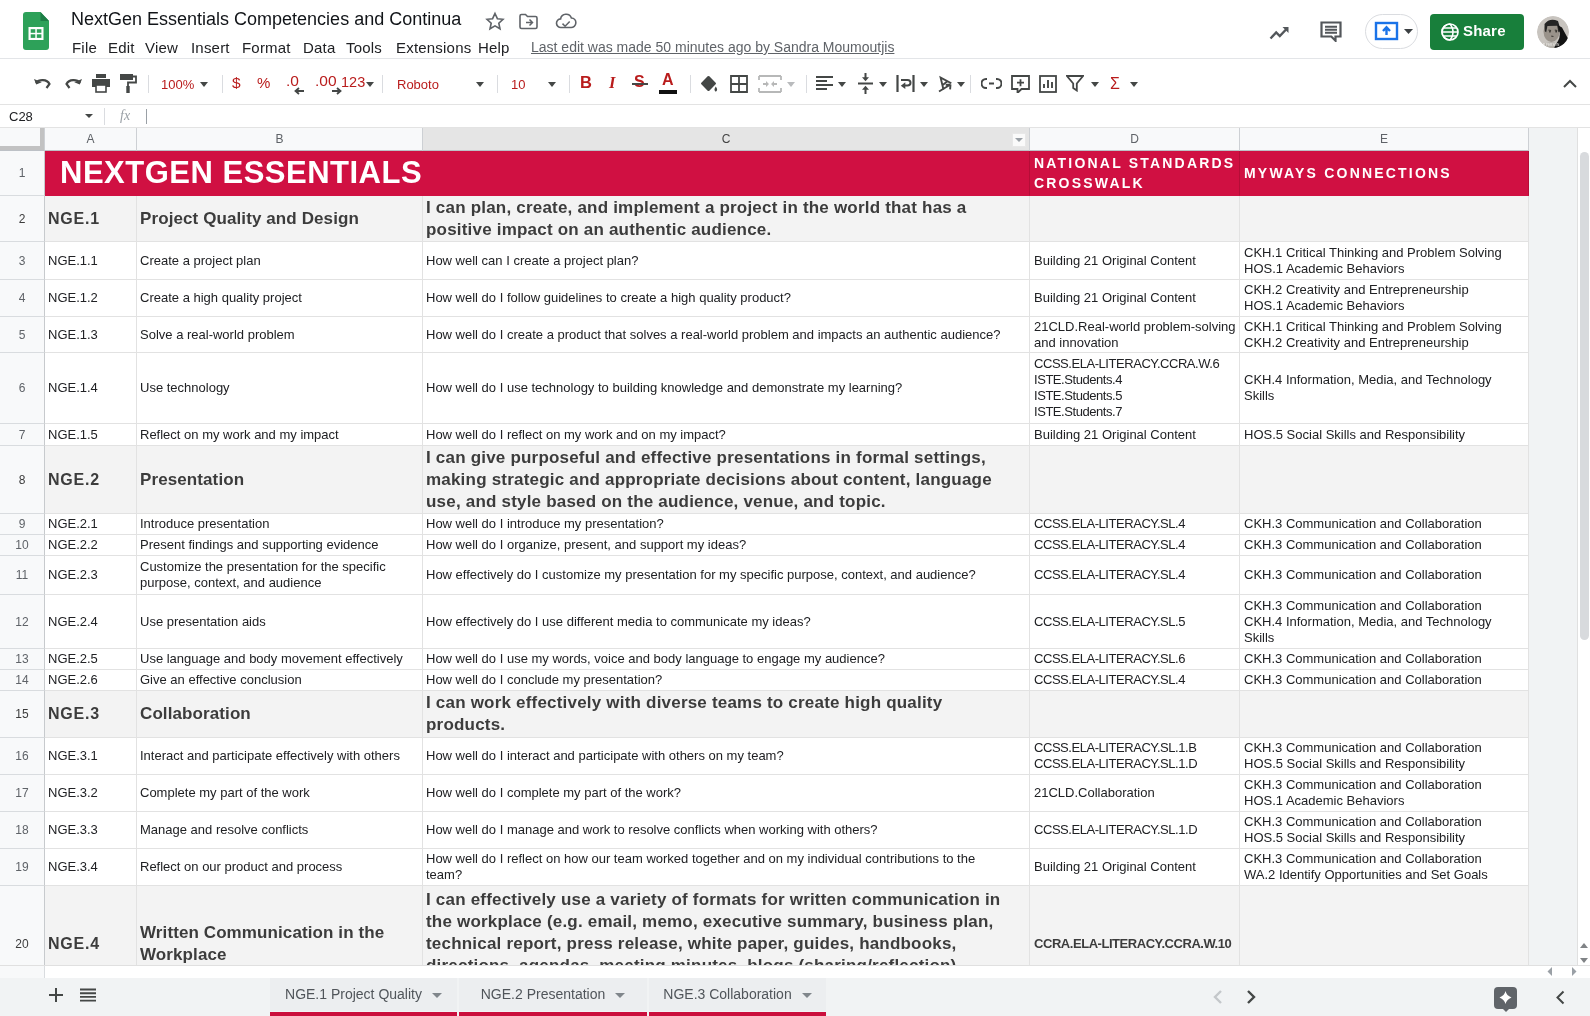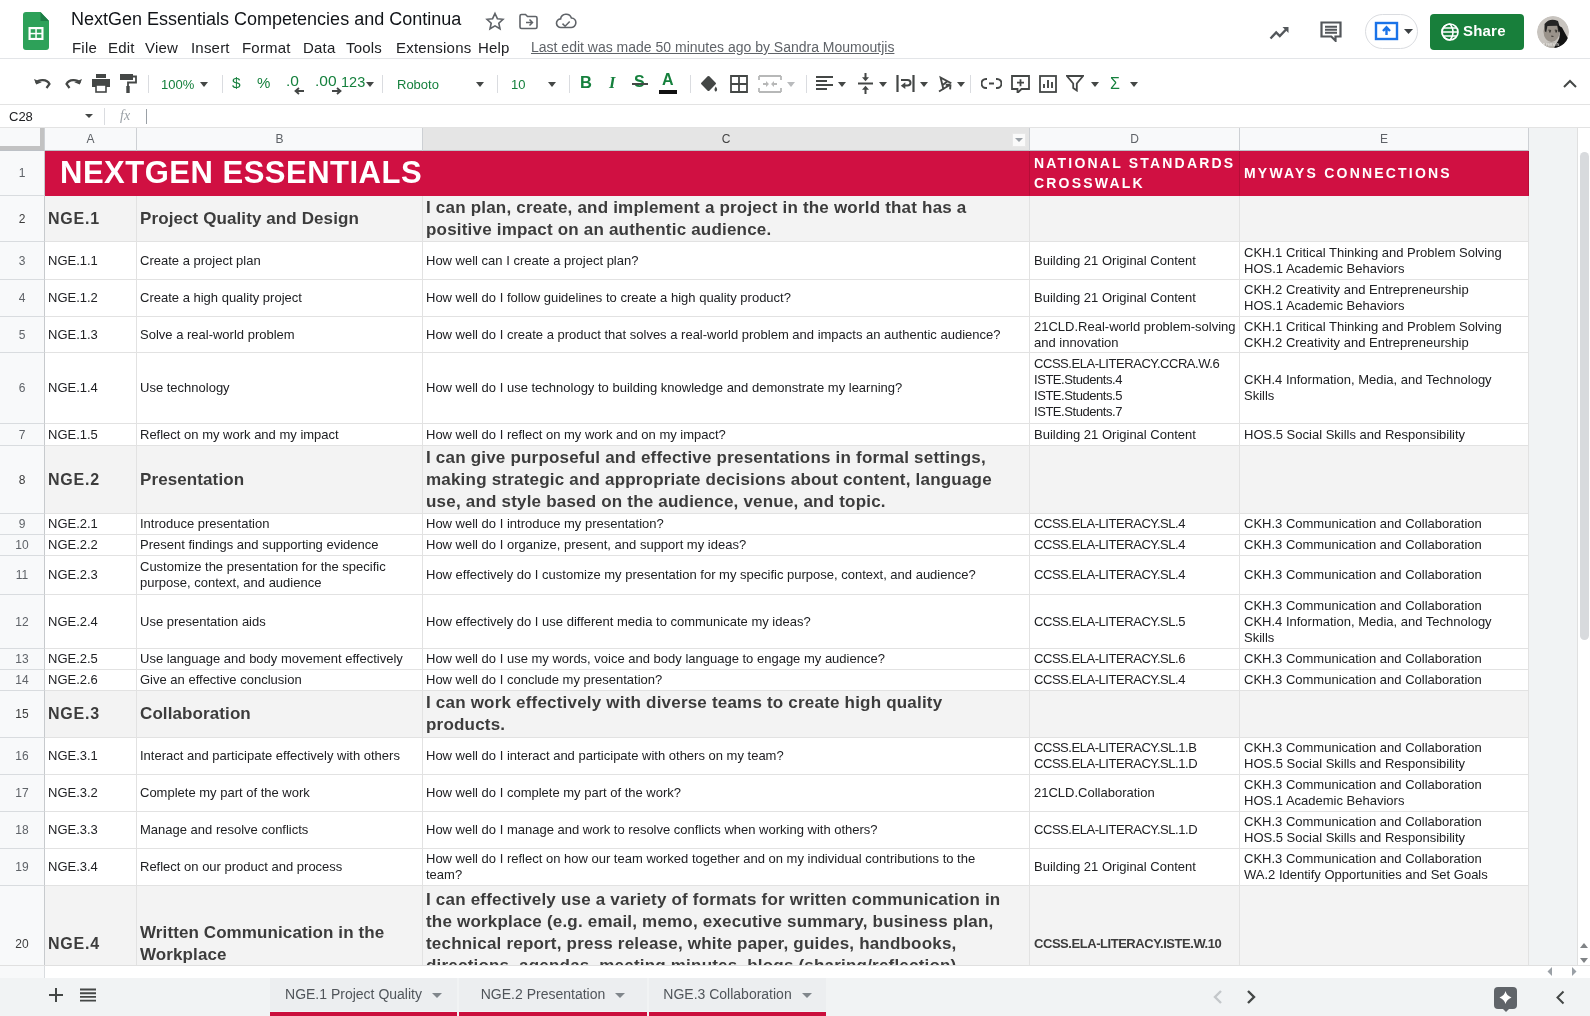--- a/index.html
+++ b/index.html
@@ -15,21 +15,21 @@
 .mi { position:absolute; top:0; line-height:22px; letter-spacing:0.2px; }
 #lastedit { position:absolute; left:531px; top:39px; font-size:14px; color:#5f6368; text-decoration:underline; white-space:nowrap; }
 .topicon { position:absolute; top:20px; }
 #pillpresent { position:absolute; left:1365px; top:14px; width:53px; height:35px; border:1px solid #dadce0; border-radius:18px; background:#fff; }
 #sharebtn { position:absolute; left:1430px; top:14px; width:94px; height:36px; background:#187f3b; border-radius:4px; color:#fff; }
 #sharebtn span { position:absolute; left:33px; top:8px; font-size:15px; font-weight:bold; letter-spacing:.2px; }
 #avatar { position:absolute; left:1537px; top:16px; width:32px; height:32px; border-radius:50%; overflow:hidden; }
 
 #toolbar { position:absolute; left:0; top:64px; width:1590px; height:40px; background:#fff; }
 .tsep { position:absolute; top:11px; width:1px; height:18px; background:#dadce0; }
-.ttxt { position:absolute; font-size:13px; color:#15803d; }
+.ttxt { position:absolute; font-size:13px; color:#b91c1c; }
 .tico { position:absolute; }
 
 #fbar { position:absolute; left:0; top:104px; width:1590px; height:24px; background:#fff; border-top:1px solid #e3e3e3; border-bottom:1px solid #e3e3e3; }
 #namebox { position:absolute; left:9px; top:4px; font-size:13px; color:#202124; }
 #fx { position:absolute; left:120px; top:3px; font-size:14px; font-style:italic; color:#9aa0a6; font-family:"Liberation Serif",serif; }
 
 #gridwrap { position:absolute; left:0; top:128px; width:1577px; height:837px; overflow:hidden; background:#f1f3f4; }
 table { border-collapse:separate; border-spacing:0; table-layout:fixed; width:1529px; }
 td { overflow:hidden; vertical-align:middle; padding:0 0 0 3px; font-size:13px; line-height:16px; border-right:1px solid #e2e2e2; border-bottom:1px solid #e2e2e2; background:#fff; white-space:nowrap; }
 td.gut { background:#f8f9fa; border-right:1px solid #c7cacd; border-bottom:1px solid #d9dcdf; text-align:center; color:#5f6368; font-size:12px; padding:0; }
@@ -419,21 +419,21 @@
   <td>Reflect on our product and process</td>
   <td>How well do I reflect on how our team worked together and on my individual contributions to the<br>team?</td>
   <td style="padding-left:4px;">Building 21 Original Content</td>
   <td style="padding-left:4px;">CKH.3 Communication and Collaboration<br>WA.2 Identify Opportunities and Set Goals</td>
 </tr>
 <tr class="sect" style="height:117px;">
   <td class="gut">20</td>
   <td class="c1">NGE.4</td>
   <td class="c2" style="line-height:22px;">Written Communication in the<br>Workplace</td>
   <td class="ican">I can effectively use a variety of formats for written communication in<br>the workplace (e.g. email, memo, executive summary, business plan,<br>technical report, press release, white paper, guides, handbooks,<br>directions, agendas, meeting minutes, blogs (sharing/reflection),<br>etc.)</td>
-  <td class="ccss" style="padding-left:4px;">CCSS.ELA-LITERACY.ISTE.W.10</td>
+  <td class="ccss" style="padding-left:4px;">CCRA.ELA-LITERACY.CCRA.W.10</td>
   <td></td>
 </tr>
 </tbody>
     </table>
 </div>
 <div id="rightgray"></div>
 <div id="vscroll"></div>
 <div id="vthumb"></div>
 <svg class="abs" style="left:1578px;top:941px;" width="12" height="24" viewBox="0 0 12 24">
     <path d="M6 2 l4 5 h-8 z" fill="#808386"></path>

